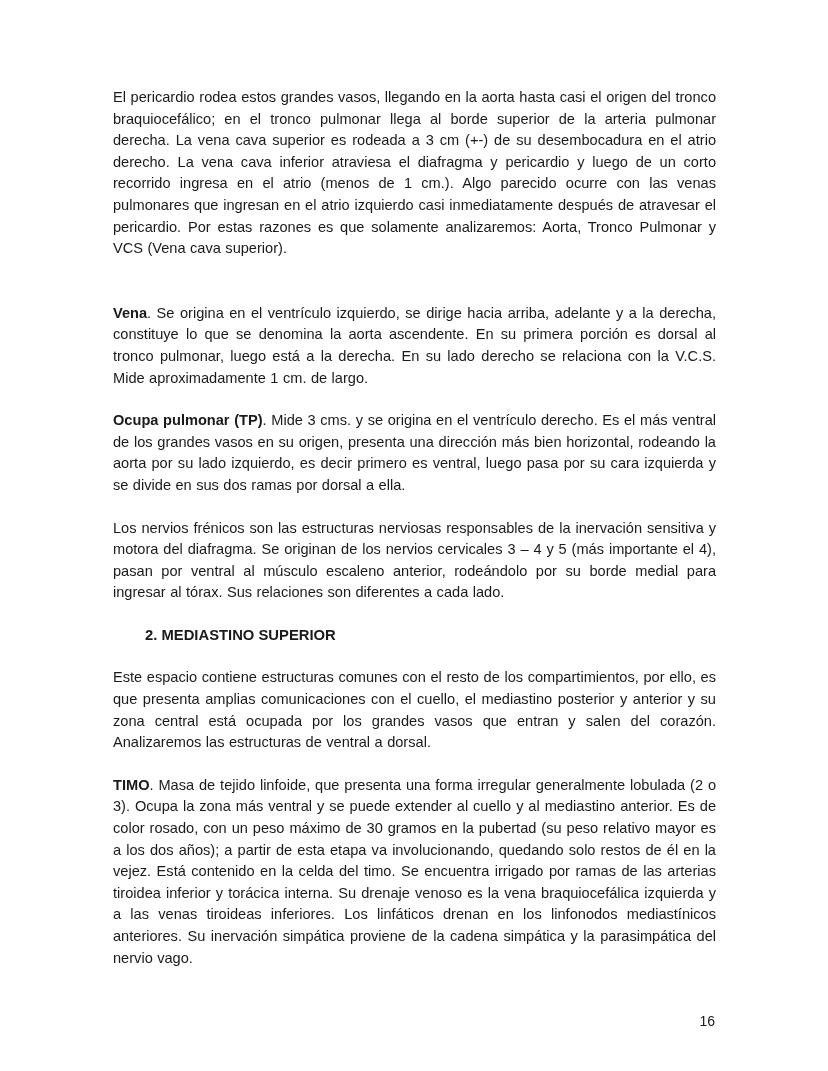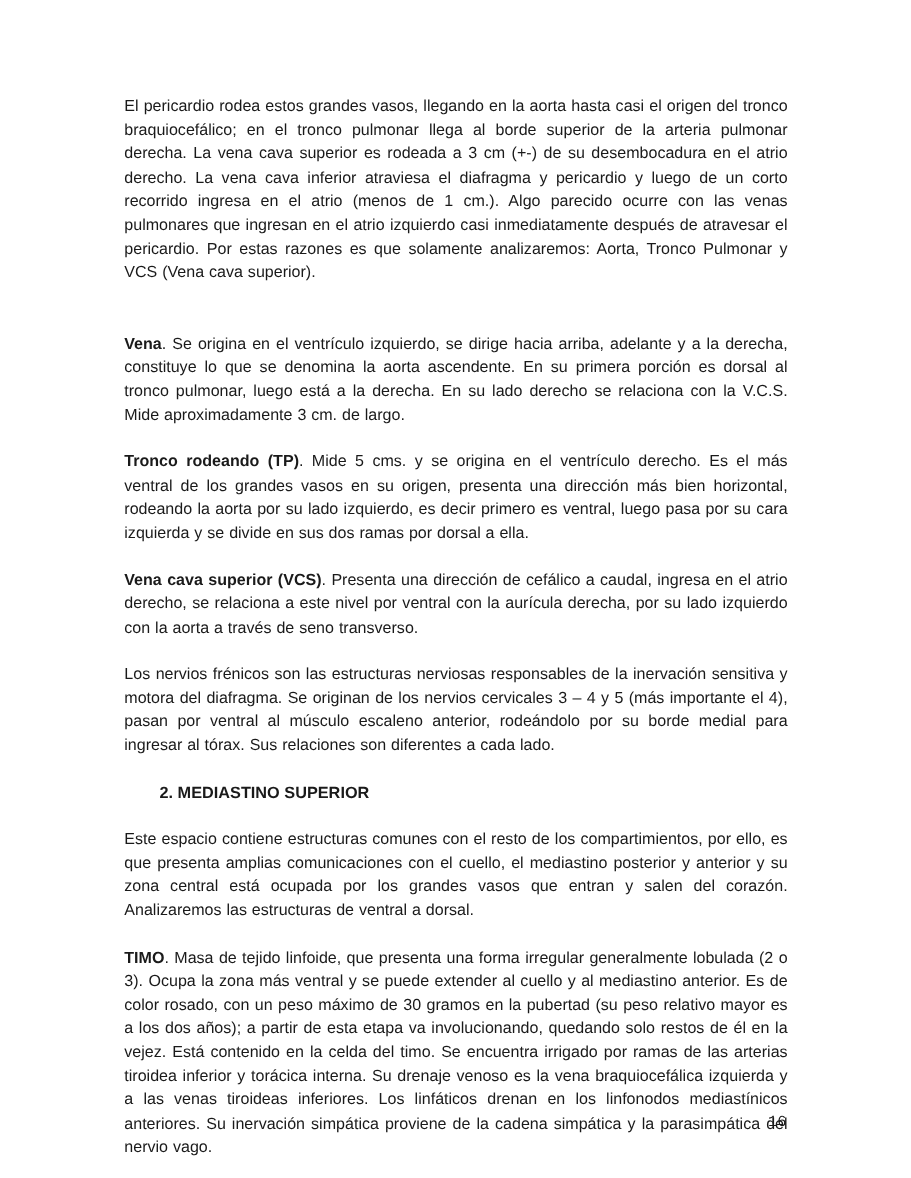--- a/index.html
+++ b/index.html
@@ -40,38 +40,37 @@
     font-size: 14.8px;
     line-height: 21.6px;
     font-weight: bold;
     margin-left: 32px;
     margin-bottom: 21px;
   }
   .page-number {
     position: absolute;
     top: 1013px;
     right: 113px;
-    font-family: Liberation Mono, monospace;
+    font-family: Liberation Sans, sans-serif;
     font-size: 14px;
     color: #1a1a1a;
   }
 </style>
 </head>
 <body>
 
 <div class="page">
   <div class="content">
 
     <p class="para big-gap">El pericardio rodea estos grandes vasos, llegando en la aorta hasta casi el origen del tronco braquiocefálico; en el tronco pulmonar llega al borde superior de la arteria pulmonar derecha.  La vena cava superior es rodeada a 3 cm (+-) de su desembocadura en el atrio derecho.  La vena cava inferior atraviesa el diafragma y pericardio y luego de un corto recorrido ingresa en el atrio (menos de 1 cm.). Algo parecido ocurre con las venas pulmonares que ingresan en el atrio izquierdo casi inmediatamente después de atravesar el pericardio. Por estas razones es que solamente analizaremos: Aorta, Tronco Pulmonar y VCS (Vena cava superior).</p>
 
-    <p class="para"><span class="lead">Vena</span><span>. Se origina en el ventrículo izquierdo, se dirige hacia arriba, adelante y a la derecha, constituye lo que se denomina la aorta ascendente.  En su primera porción es dorsal al tronco pulmonar, luego está a la derecha.  En su lado derecho se relaciona con la V.C.S. Mide aproximadamente 3 cm. de largo.</span></p>
+    <p class="para"><span class="lead">Vena</span><span>. Se origina en el ventrículo izquierdo, se dirige hacia arriba, adelante y a la derecha, constituye lo que se denomina la aorta ascendente.  En su primera porción es dorsal al tronco pulmonar, luego está a la derecha.  En su lado derecho se relaciona con la V.C.S. Mide aproximadamente 1 cm. de largo.</span></p>
 
-    <p class="para"><span class="lead">Tronco rodeando (TP)</span><span>.  Mide 5 cms. y se origina en el ventrículo derecho. Es el más ventral de los grandes vasos en su origen, presenta una dirección más bien horizontal, rodeando la aorta por su lado izquierdo, es decir primero es ventral, luego pasa por su cara izquierda y se divide en sus dos ramas por dorsal a ella.</span></p>
+    <p class="para"><span class="lead">Ocupa pulmonar (TP)</span><span>.  Mide 3 cms. y se origina en el ventrículo derecho. Es el más ventral de los grandes vasos en su origen, presenta una dirección más bien horizontal, rodeando la aorta por su lado izquierdo, es decir primero es ventral, luego pasa por su cara izquierda y se divide en sus dos ramas por dorsal a ella.</span></p>
 
-    <p class="para"><span class="lead">Vena cava superior (VCS)</span><span>.  Presenta una dirección de cefálico a caudal, ingresa en el atrio derecho, se relaciona a este nivel por ventral con la aurícula derecha, por su lado izquierdo con la aorta a través de seno transverso.</span></p>
 
     <p class="para">Los nervios frénicos son las estructuras nerviosas responsables de la inervación sensitiva y motora del diafragma. Se originan de los nervios cervicales 3 – 4 y 5 (más importante el 4), pasan por ventral al músculo escaleno anterior, rodeándolo por su borde medial para ingresar al tórax. Sus relaciones son diferentes a cada lado.</p>
 
     <h2 class="section-heading">2. MEDIASTINO SUPERIOR</h2>
 
     <p class="para">Este espacio contiene estructuras comunes con el resto de los compartimientos, por ello, es que presenta amplias comunicaciones con el cuello, el mediastino posterior y anterior y su zona central está ocupada por los grandes vasos que entran y salen del corazón. Analizaremos las estructuras de ventral a dorsal.</p>
 
     <p class="para"><span class="lead">TIMO</span><span>. Masa de tejido linfoide, que presenta una forma irregular generalmente lobulada (2 o 3). Ocupa la zona más ventral y se puede extender al cuello y al mediastino anterior. Es de color rosado, con un peso máximo de 30 gramos en la pubertad (su peso relativo mayor es a los dos años); a partir de esta etapa va involucionando, quedando solo restos de él en la vejez.  Está contenido en la celda del timo. Se encuentra irrigado por ramas de las arterias tiroidea inferior y torácica interna. Su drenaje venoso es la vena braquiocefálica izquierda y a las venas tiroideas inferiores. Los linfáticos drenan en los linfonodos mediastínicos anteriores. Su inervación simpática proviene de la cadena simpática y la parasimpática del nervio vago.</span></p>
 
   </div>

